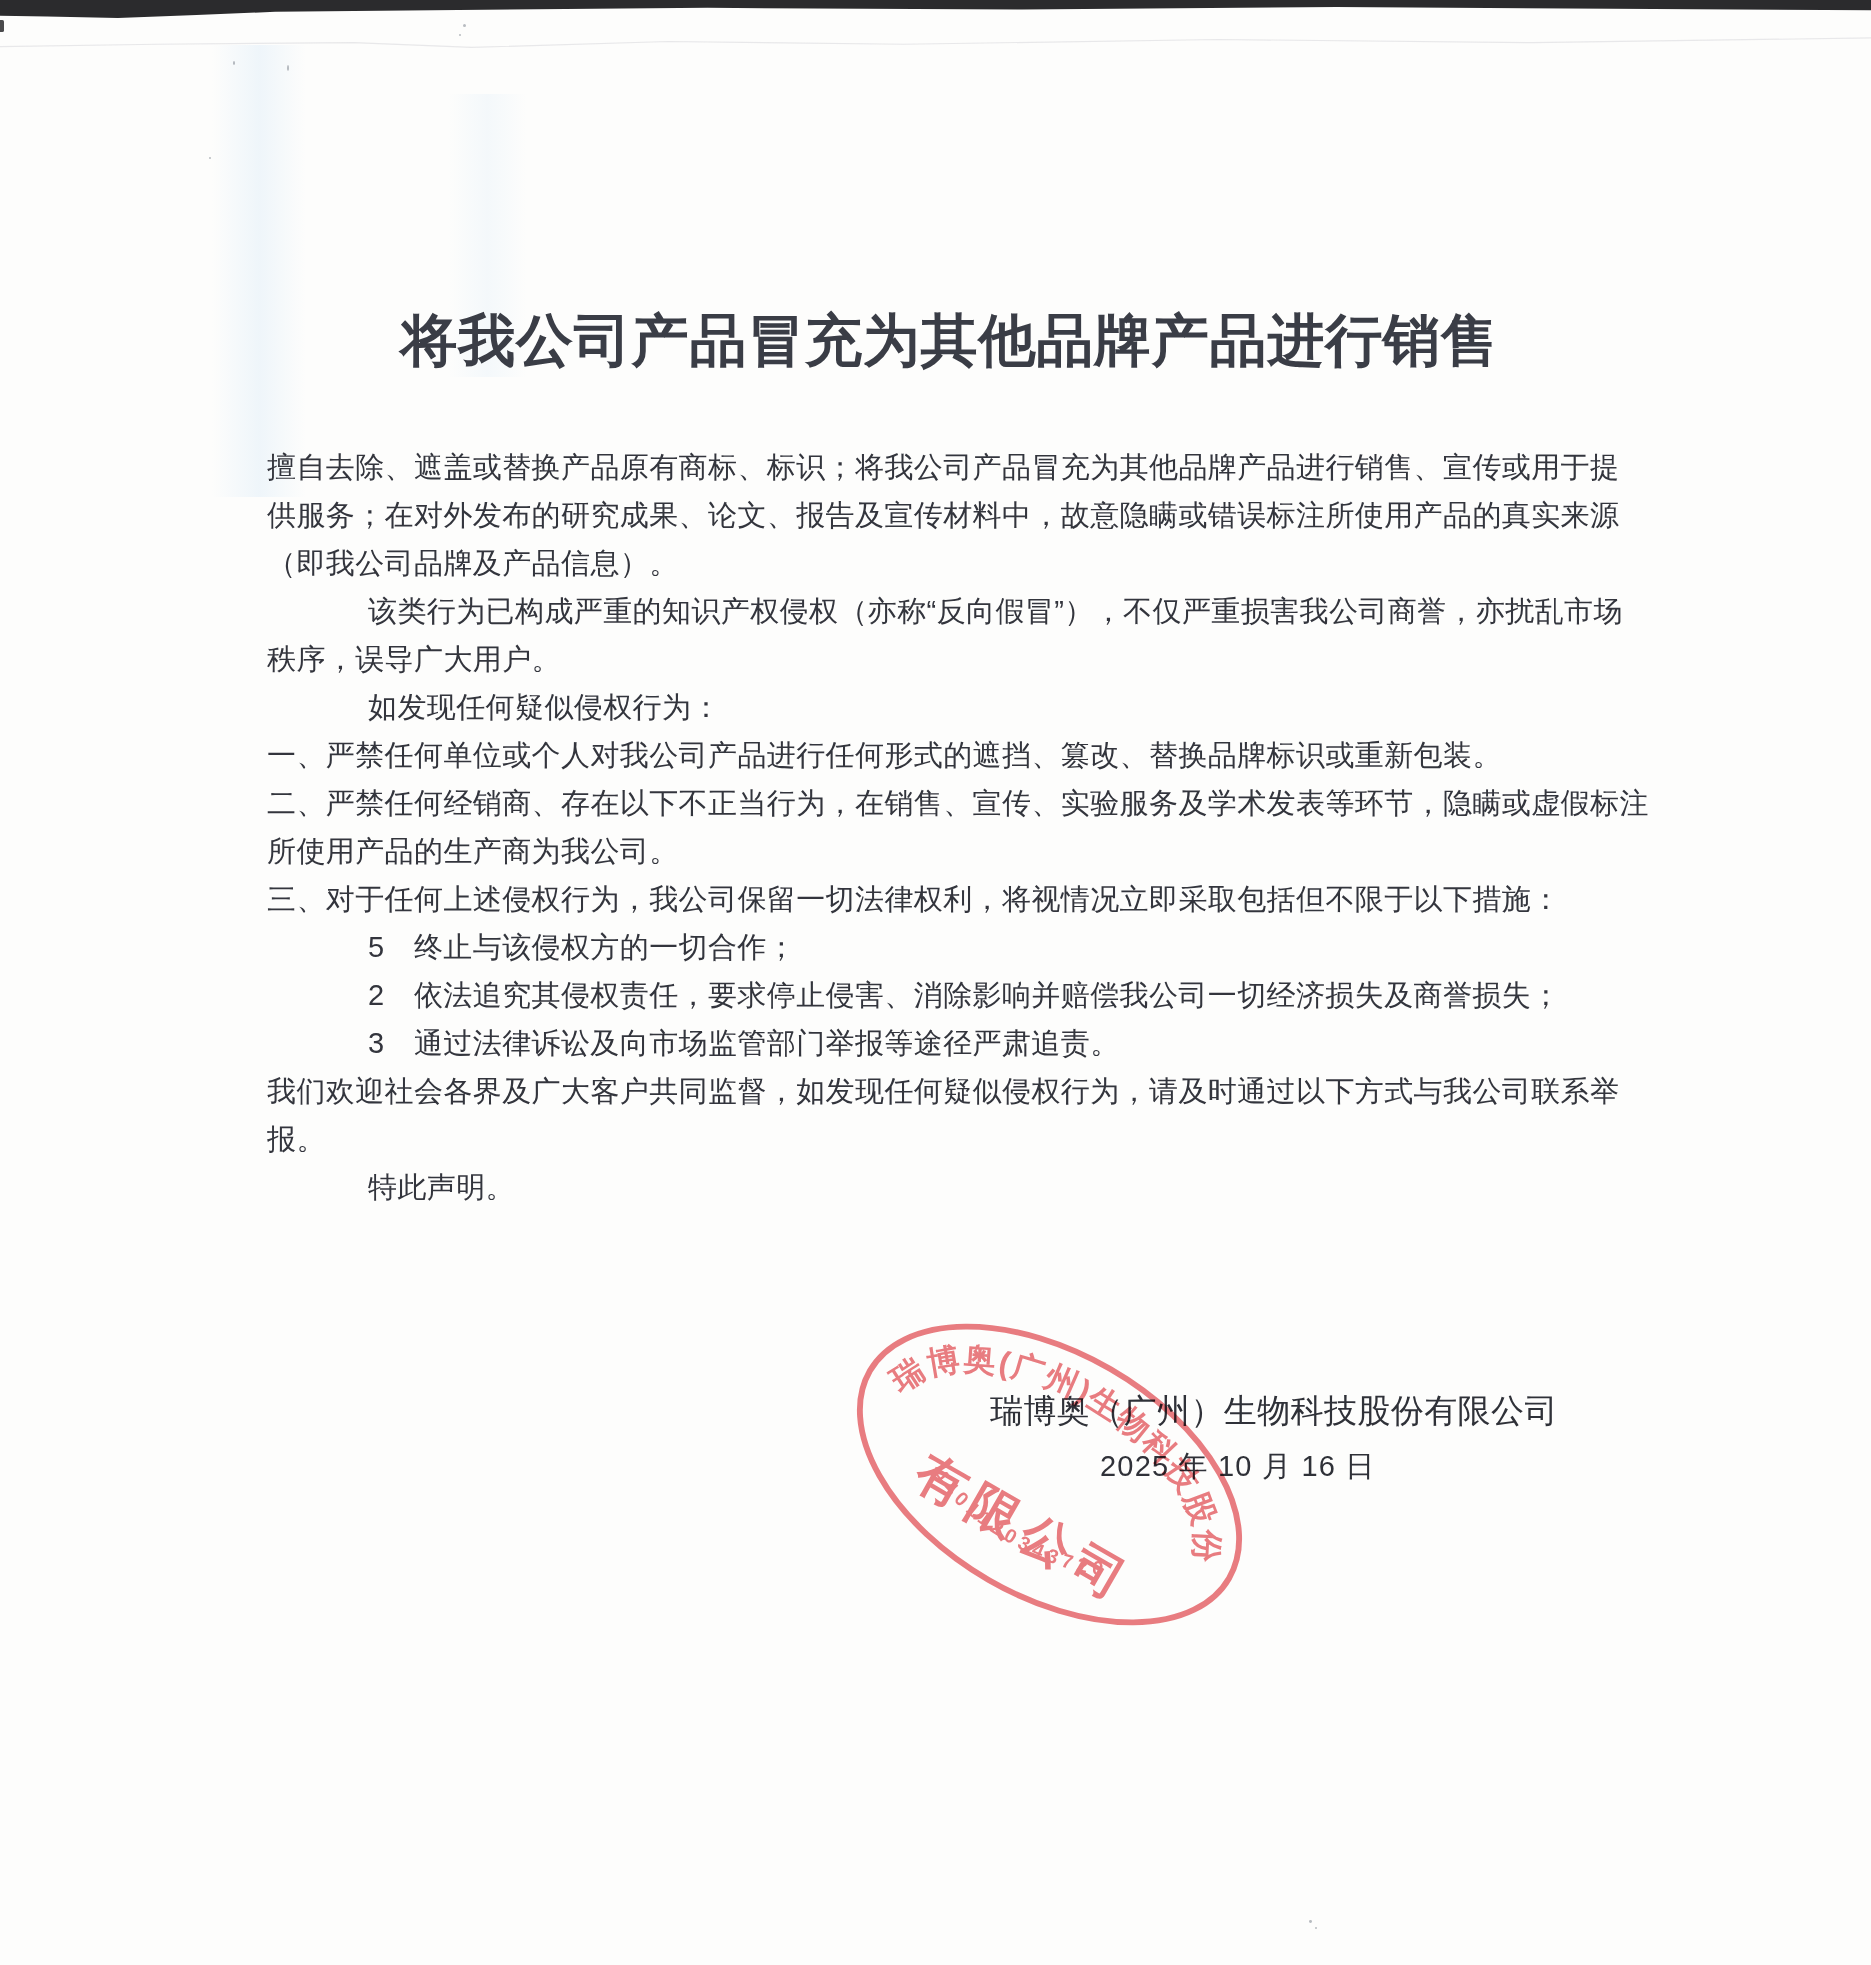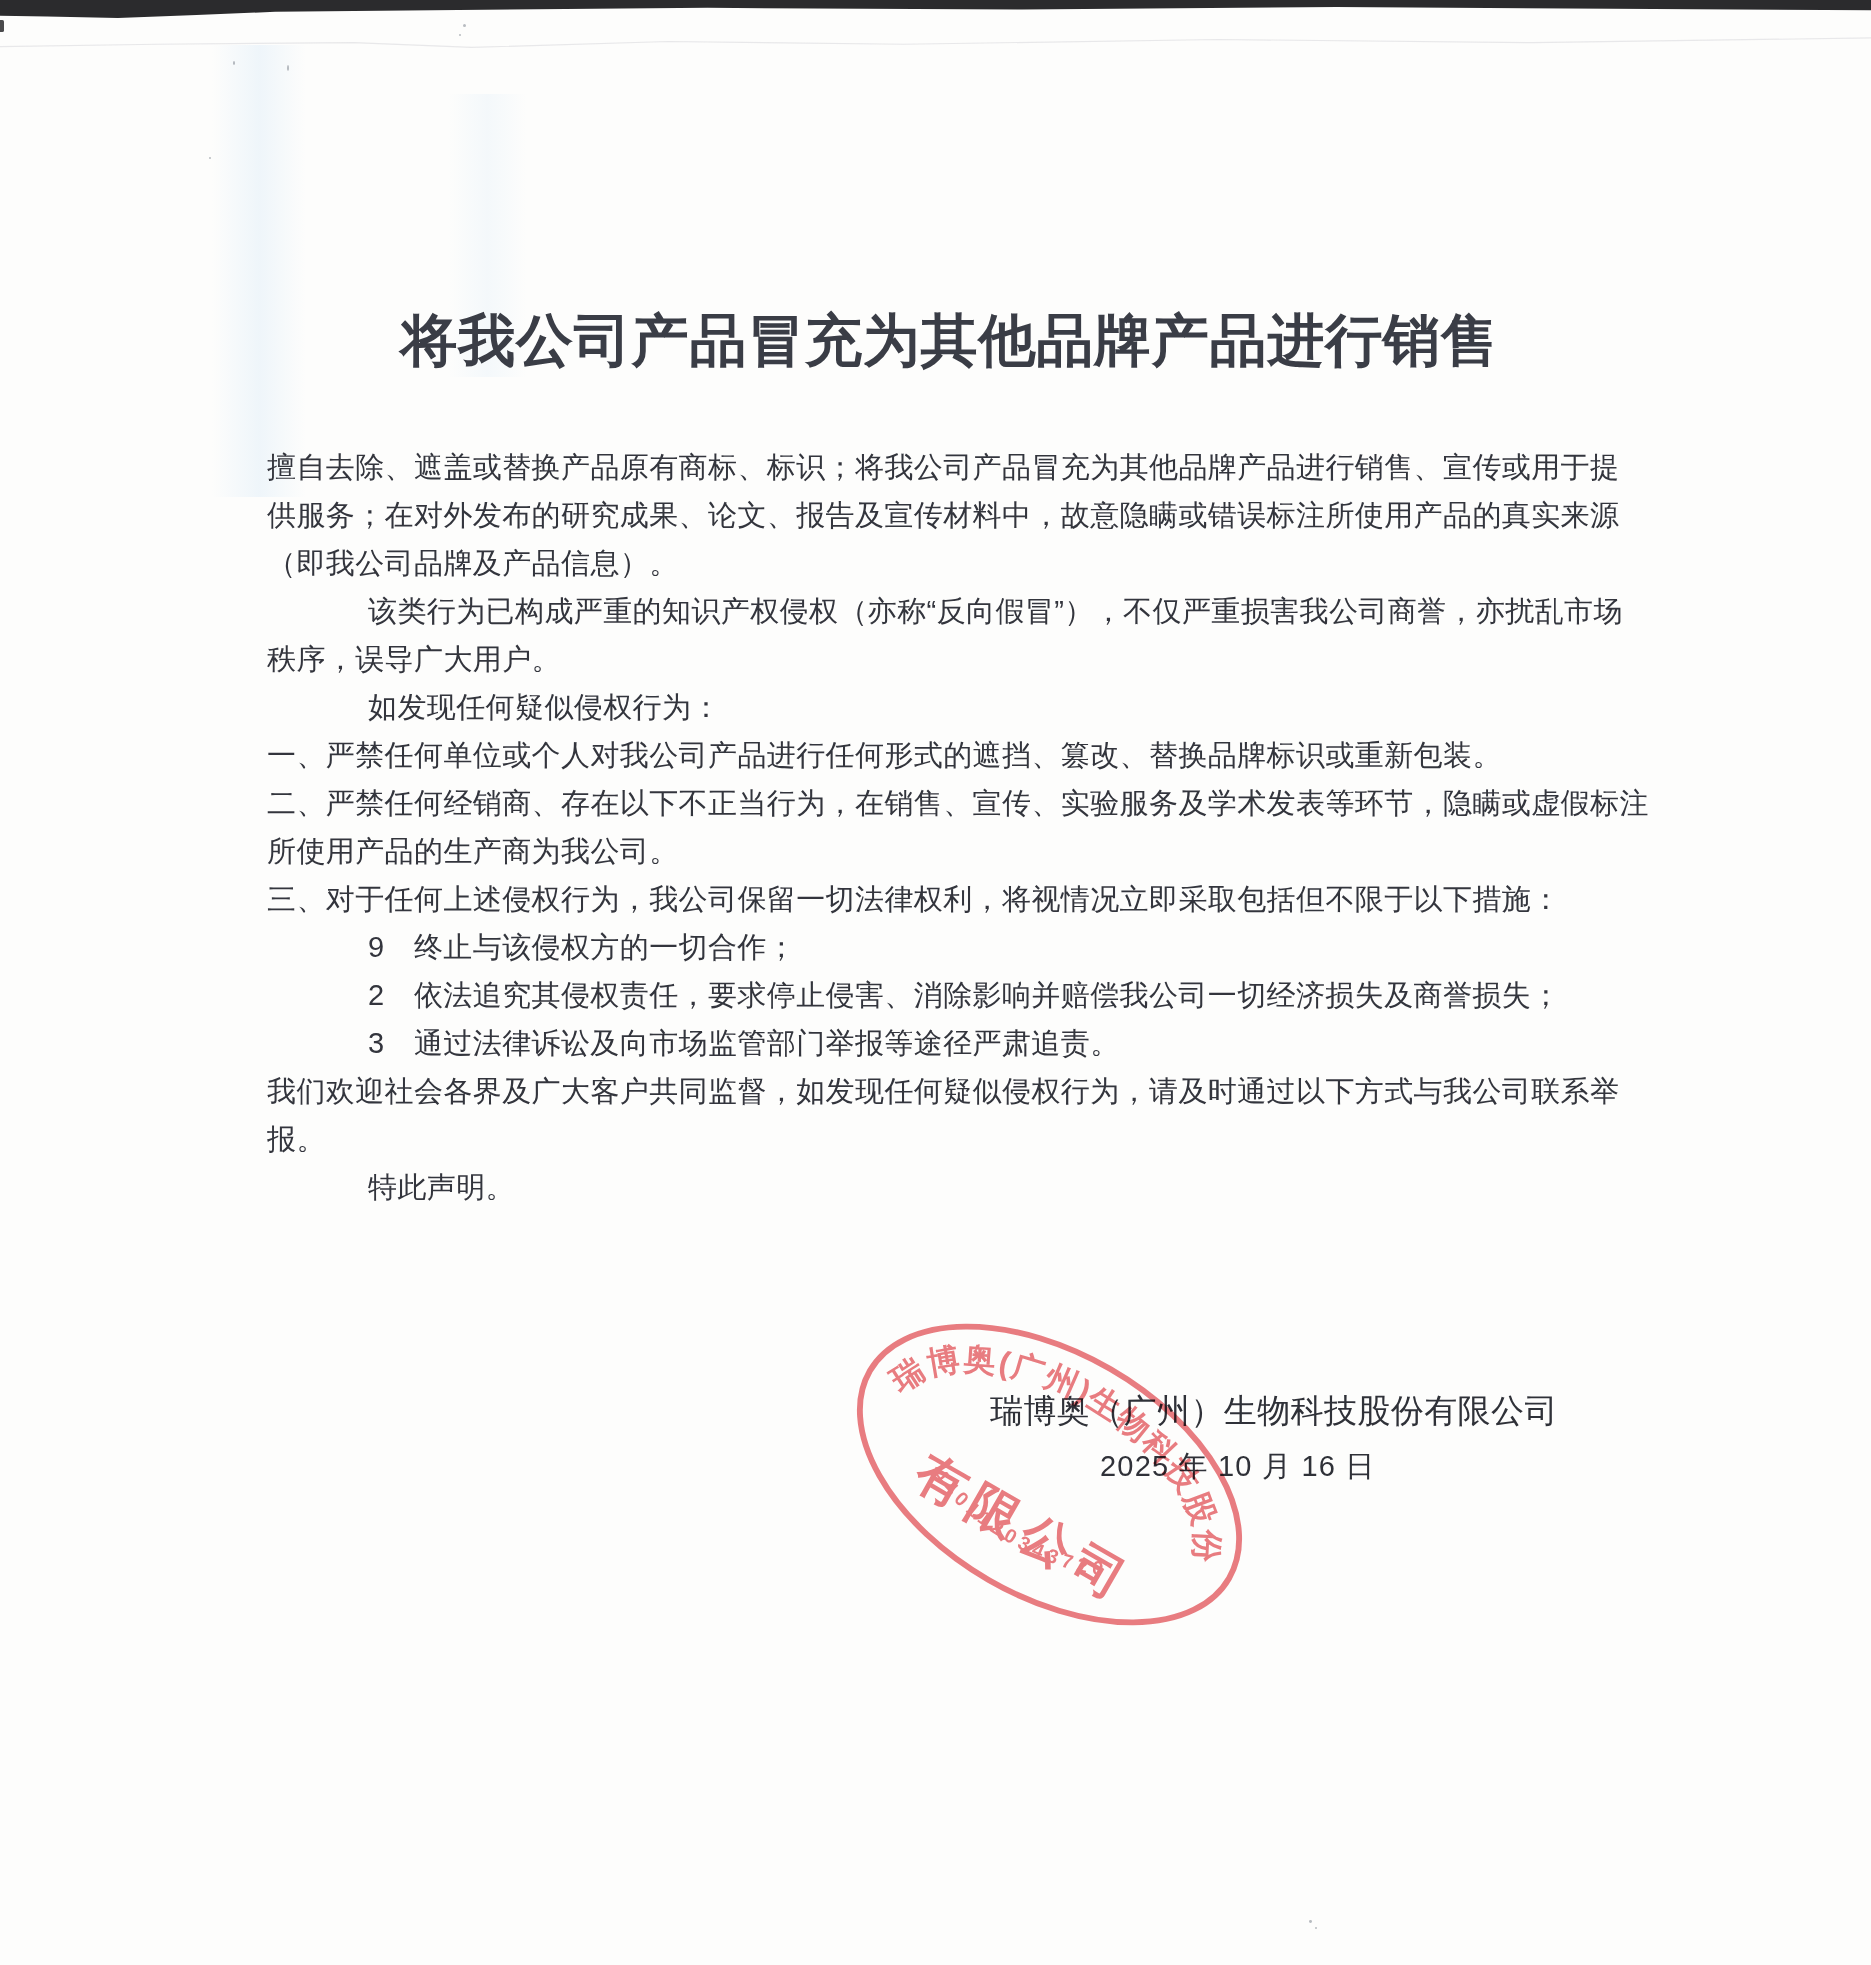--- a/index.html
+++ b/index.html
@@ -75,21 +75,21 @@
   <div class="line">擅自去除、遮盖或替换产品原有商标、标识；将我公司产品冒充为其他品牌产品进行销售、宣传或用于提</div>
   <div class="line">供服务；在对外发布的研究成果、论文、报告及宣传材料中，故意隐瞒或错误标注所使用产品的真实来源</div>
   <div class="line">（即我公司品牌及产品信息）。</div>
   <div class="line indent">该类行为已构成严重的知识产权侵权（亦称“反向假冒”），不仅严重损害我公司商誉，亦扰乱市场</div>
   <div class="line">秩序，误导广大用户。</div>
   <div class="line indent">如发现任何疑似侵权行为：</div>
   <div class="line">一、严禁任何单位或个人对我公司产品进行任何形式的遮挡、篡改、替换品牌标识或重新包装。</div>
   <div class="line">二、严禁任何经销商、存在以下不正当行为，在销售、宣传、实验服务及学术发表等环节，隐瞒或虚假标注</div>
   <div class="line">所使用产品的生产商为我公司。</div>
   <div class="line">三、对于任何上述侵权行为，我公司保留一切法律权利，将视情况立即采取包括但不限于以下措施：</div>
-  <div class="line indent">9　终止与该侵权方的一切合作；</div>
+  <div class="line indent">5　终止与该侵权方的一切合作；</div>
   <div class="line indent">2　依法追究其侵权责任，要求停止侵害、消除影响并赔偿我公司一切经济损失及商誉损失；</div>
   <div class="line indent">3　通过法律诉讼及向市场监管部门举报等途径严肃追责。</div>
   <div class="line">我们欢迎社会各界及广大客户共同监督，如发现任何疑似侵权行为，请及时通过以下方式与我公司联系举</div>
   <div class="line">报。</div>
   <div class="line indent">特此声明。</div>
 </div>
 
 <div class="sig-company">瑞博奥（广州）生物科技股份有限公司</div>
 <div class="sig-date">2025 年 10 月 16 日</div>
 

